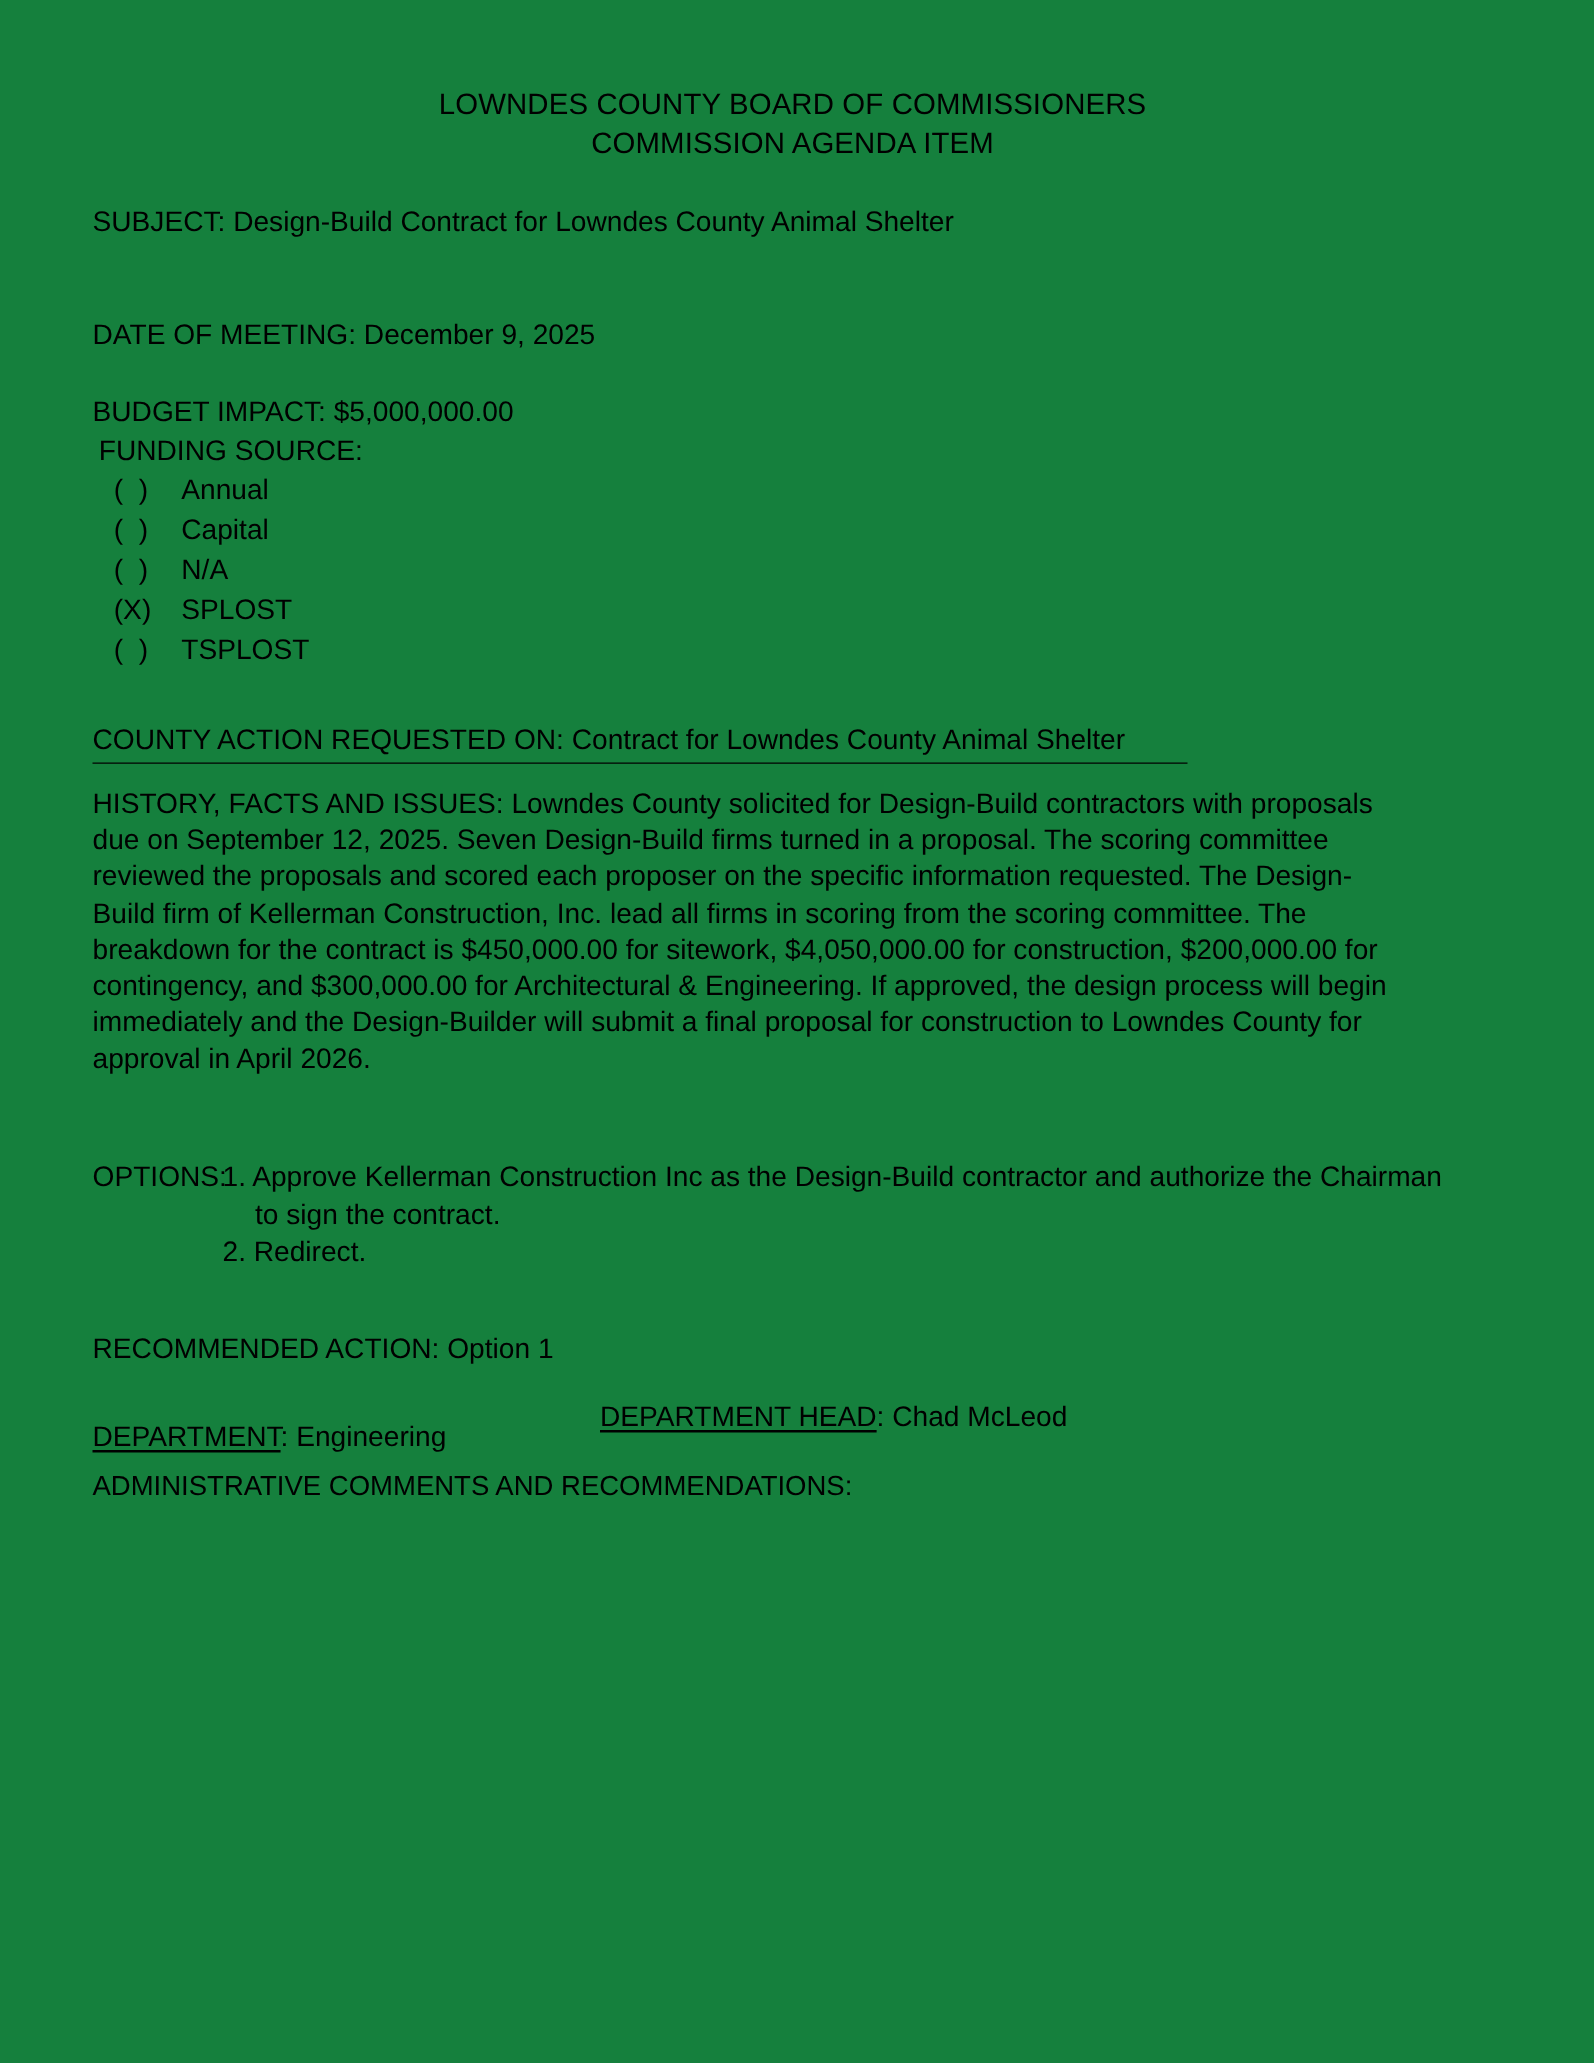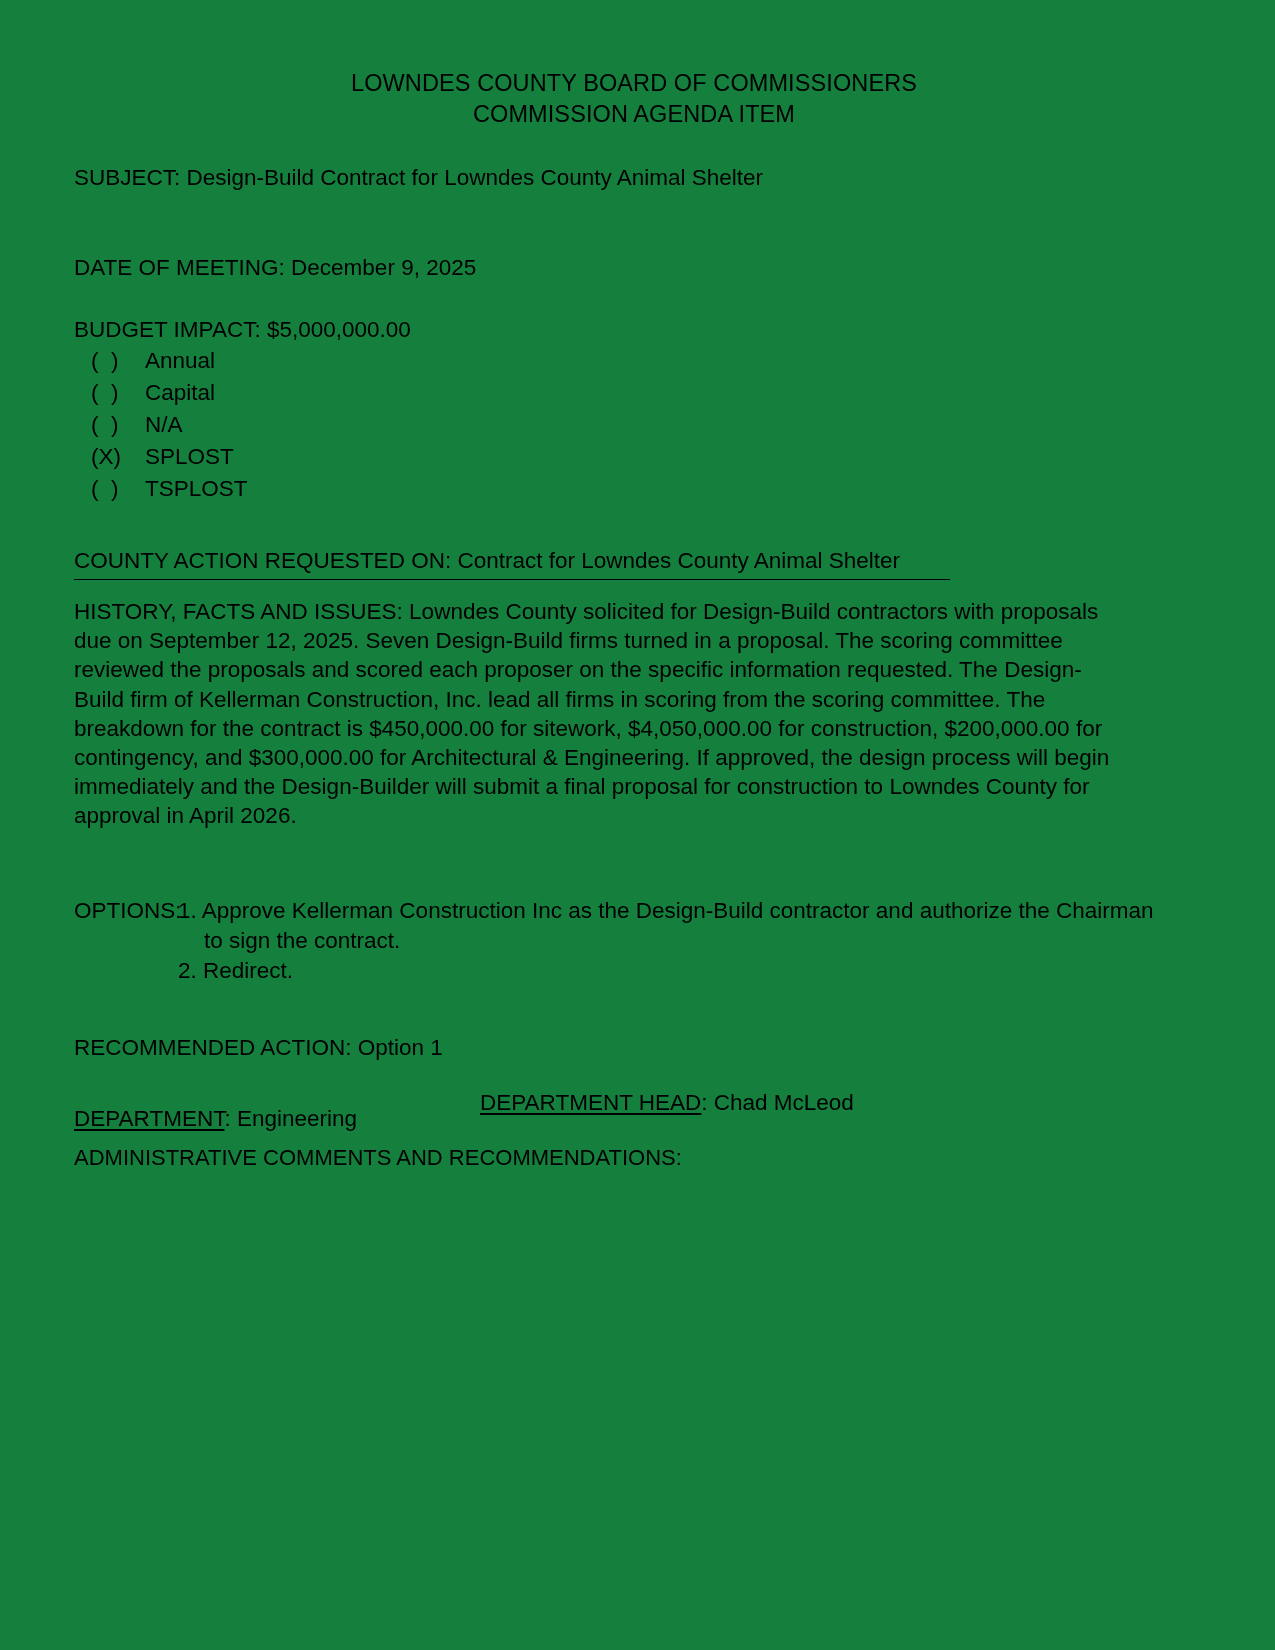--- a/index.html
+++ b/index.html
@@ -188,20 +188,21 @@
       <span class="line2">COMMISSION AGENDA ITEM</span>
     </div>
 
     <div class="row subject-row">SUBJECT: Design-Build Contract for Lowndes County Animal Shelter</div>
 
     <div class="meeting-block">
       <div class="meeting-date">DATE OF MEETING: December 9, 2025</div>
     </div>
 
     <div class="budget-row">BUDGET IMPACT: $5,000,000.00</div>
+    <div class="funding-label">FUNDING SOURCE:</div>
 
     <ul class="funding-list">
       <li class="funding-item"><span class="funding-mark">(  )</span><span>Annual</span></li>
       <li class="funding-item"><span class="funding-mark">(  )</span><span>Capital</span></li>
       <li class="funding-item"><span class="funding-mark">(  )</span><span>N/A</span></li>
       <li class="funding-item"><span class="funding-mark">(X)</span><span>SPLOST</span></li>
       <li class="funding-item"><span class="funding-mark">(  )</span><span>TSPLOST</span></li>
     </ul>
 
     <div class="county-action">COUNTY ACTION REQUESTED ON: Contract for Lowndes County Animal Shelter</div>

